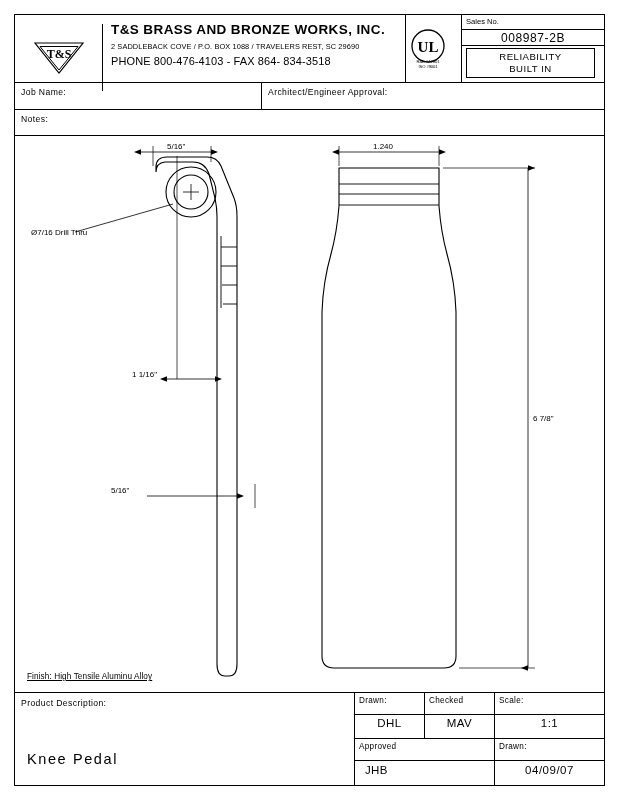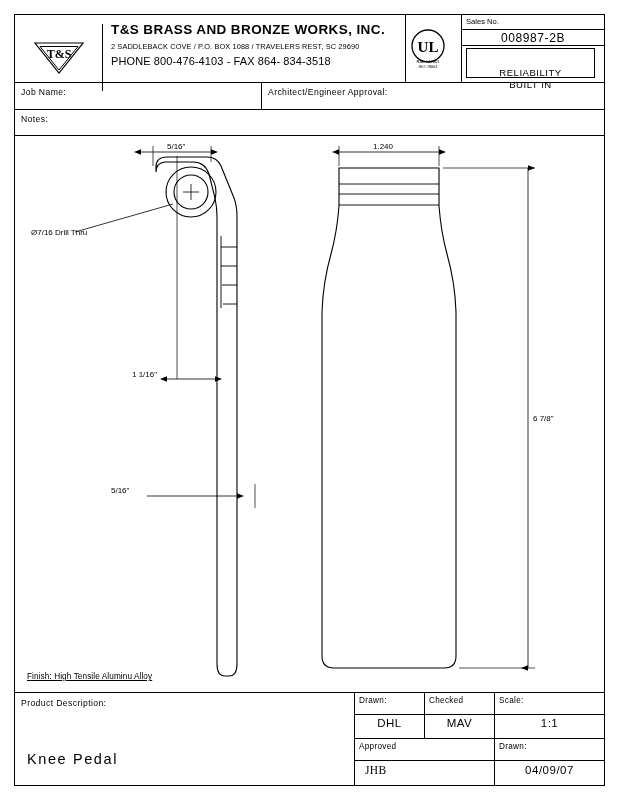--- a/index.html
+++ b/index.html
@@ -123,21 +123,21 @@
     font-size: 12px;
     letter-spacing: 0.6px;
   }
   .reliability-box {
     position: absolute;
     left: 4px; top: 33px;
     width: 129px; height: 30px;
     border: 1px solid #000;
     box-sizing: border-box;
     text-align: center;
-    padding-top: 18px;
+    padding-top: 2px;
   }
   .reliability-box div {
     font-size: 9.6px;
     letter-spacing: 0.5px;
     line-height: 1.3;
   }
 
   
   .jobrow {
     position: absolute;
@@ -415,21 +415,21 @@
       <div class="bt-lbl">Scale:</div>
     </div>
     <div class="bt-cell" style="left:480px; top:22px; width:109px; height:24px;">
       <div class="bt-val">1:1</div>
     </div>
 
     <div class="bt-cell" style="left:340px; top:46px; width:140px; height:22px; border-right:1px solid #000;">
       <div class="bt-lbl">Approved</div>
     </div>
     <div class="bt-cell" style="left:340px; top:68px; width:140px; height:25px; border-bottom:none; border-right:1px solid #000;">
-      <div class="bt-lbl" style="font-size:11.5px; padding-left:10px; padding-top:3px;font-family:Liberation Serif, serif;">JHB</div>
+      <div class="bt-lbl" style="font-size:11.5px; padding-left:10px; padding-top:3px;">JHB</div>
     </div>
 
     <div class="bt-cell" style="left:480px; top:46px; width:109px; height:22px;">
       <div class="bt-lbl">Drawn:</div>
     </div>
     <div class="bt-cell" style="left:480px; top:68px; width:109px; height:25px; border-bottom:none;">
       <div class="bt-val" style="padding-top:3px;">04/09/07</div>
     </div>
 
   </div>

